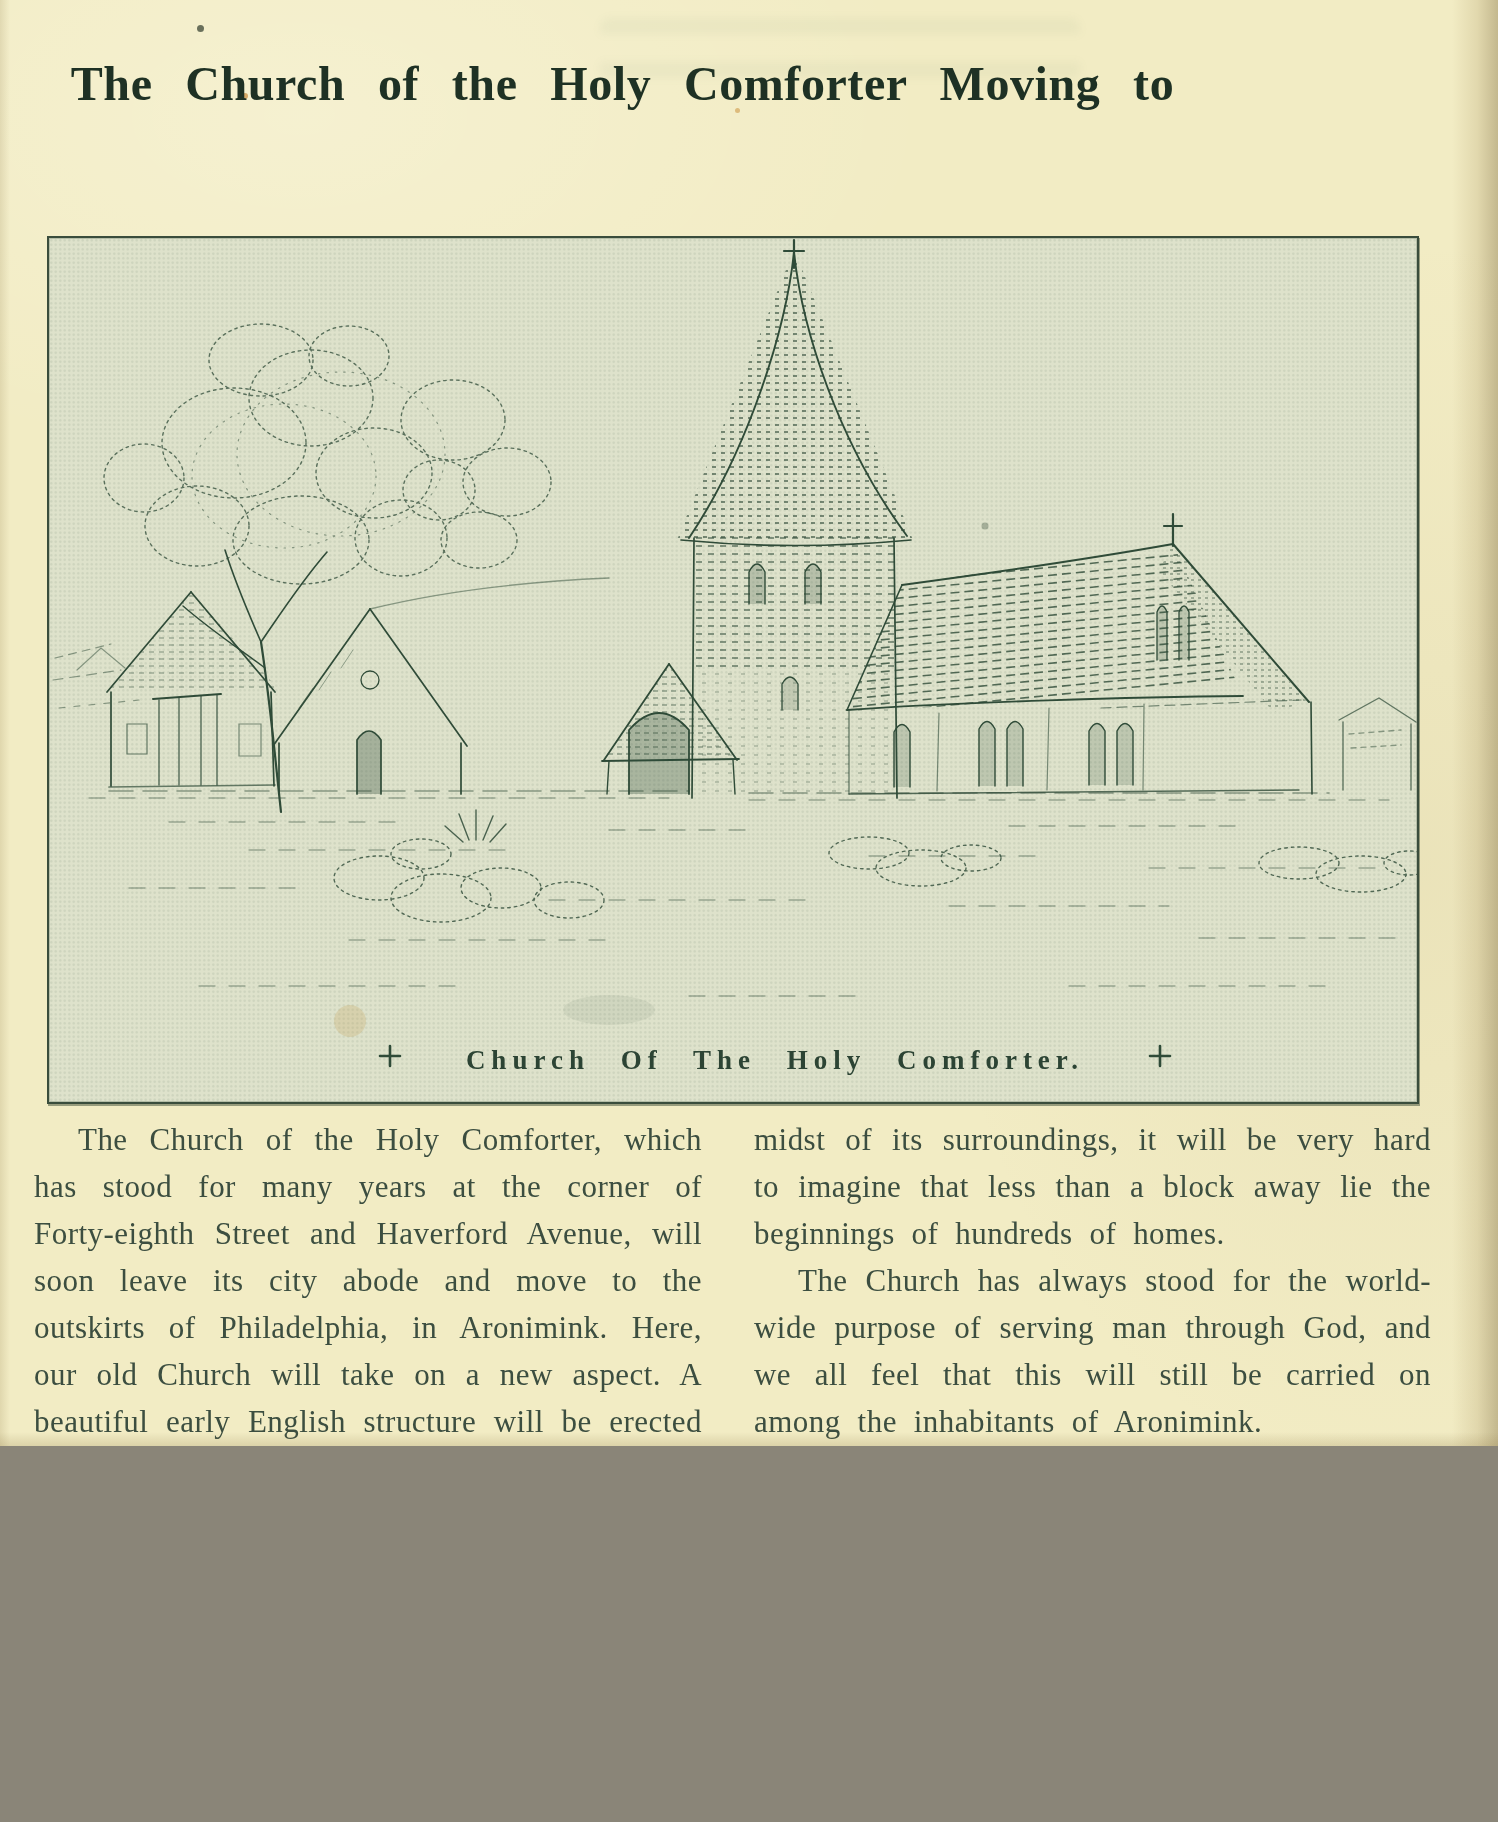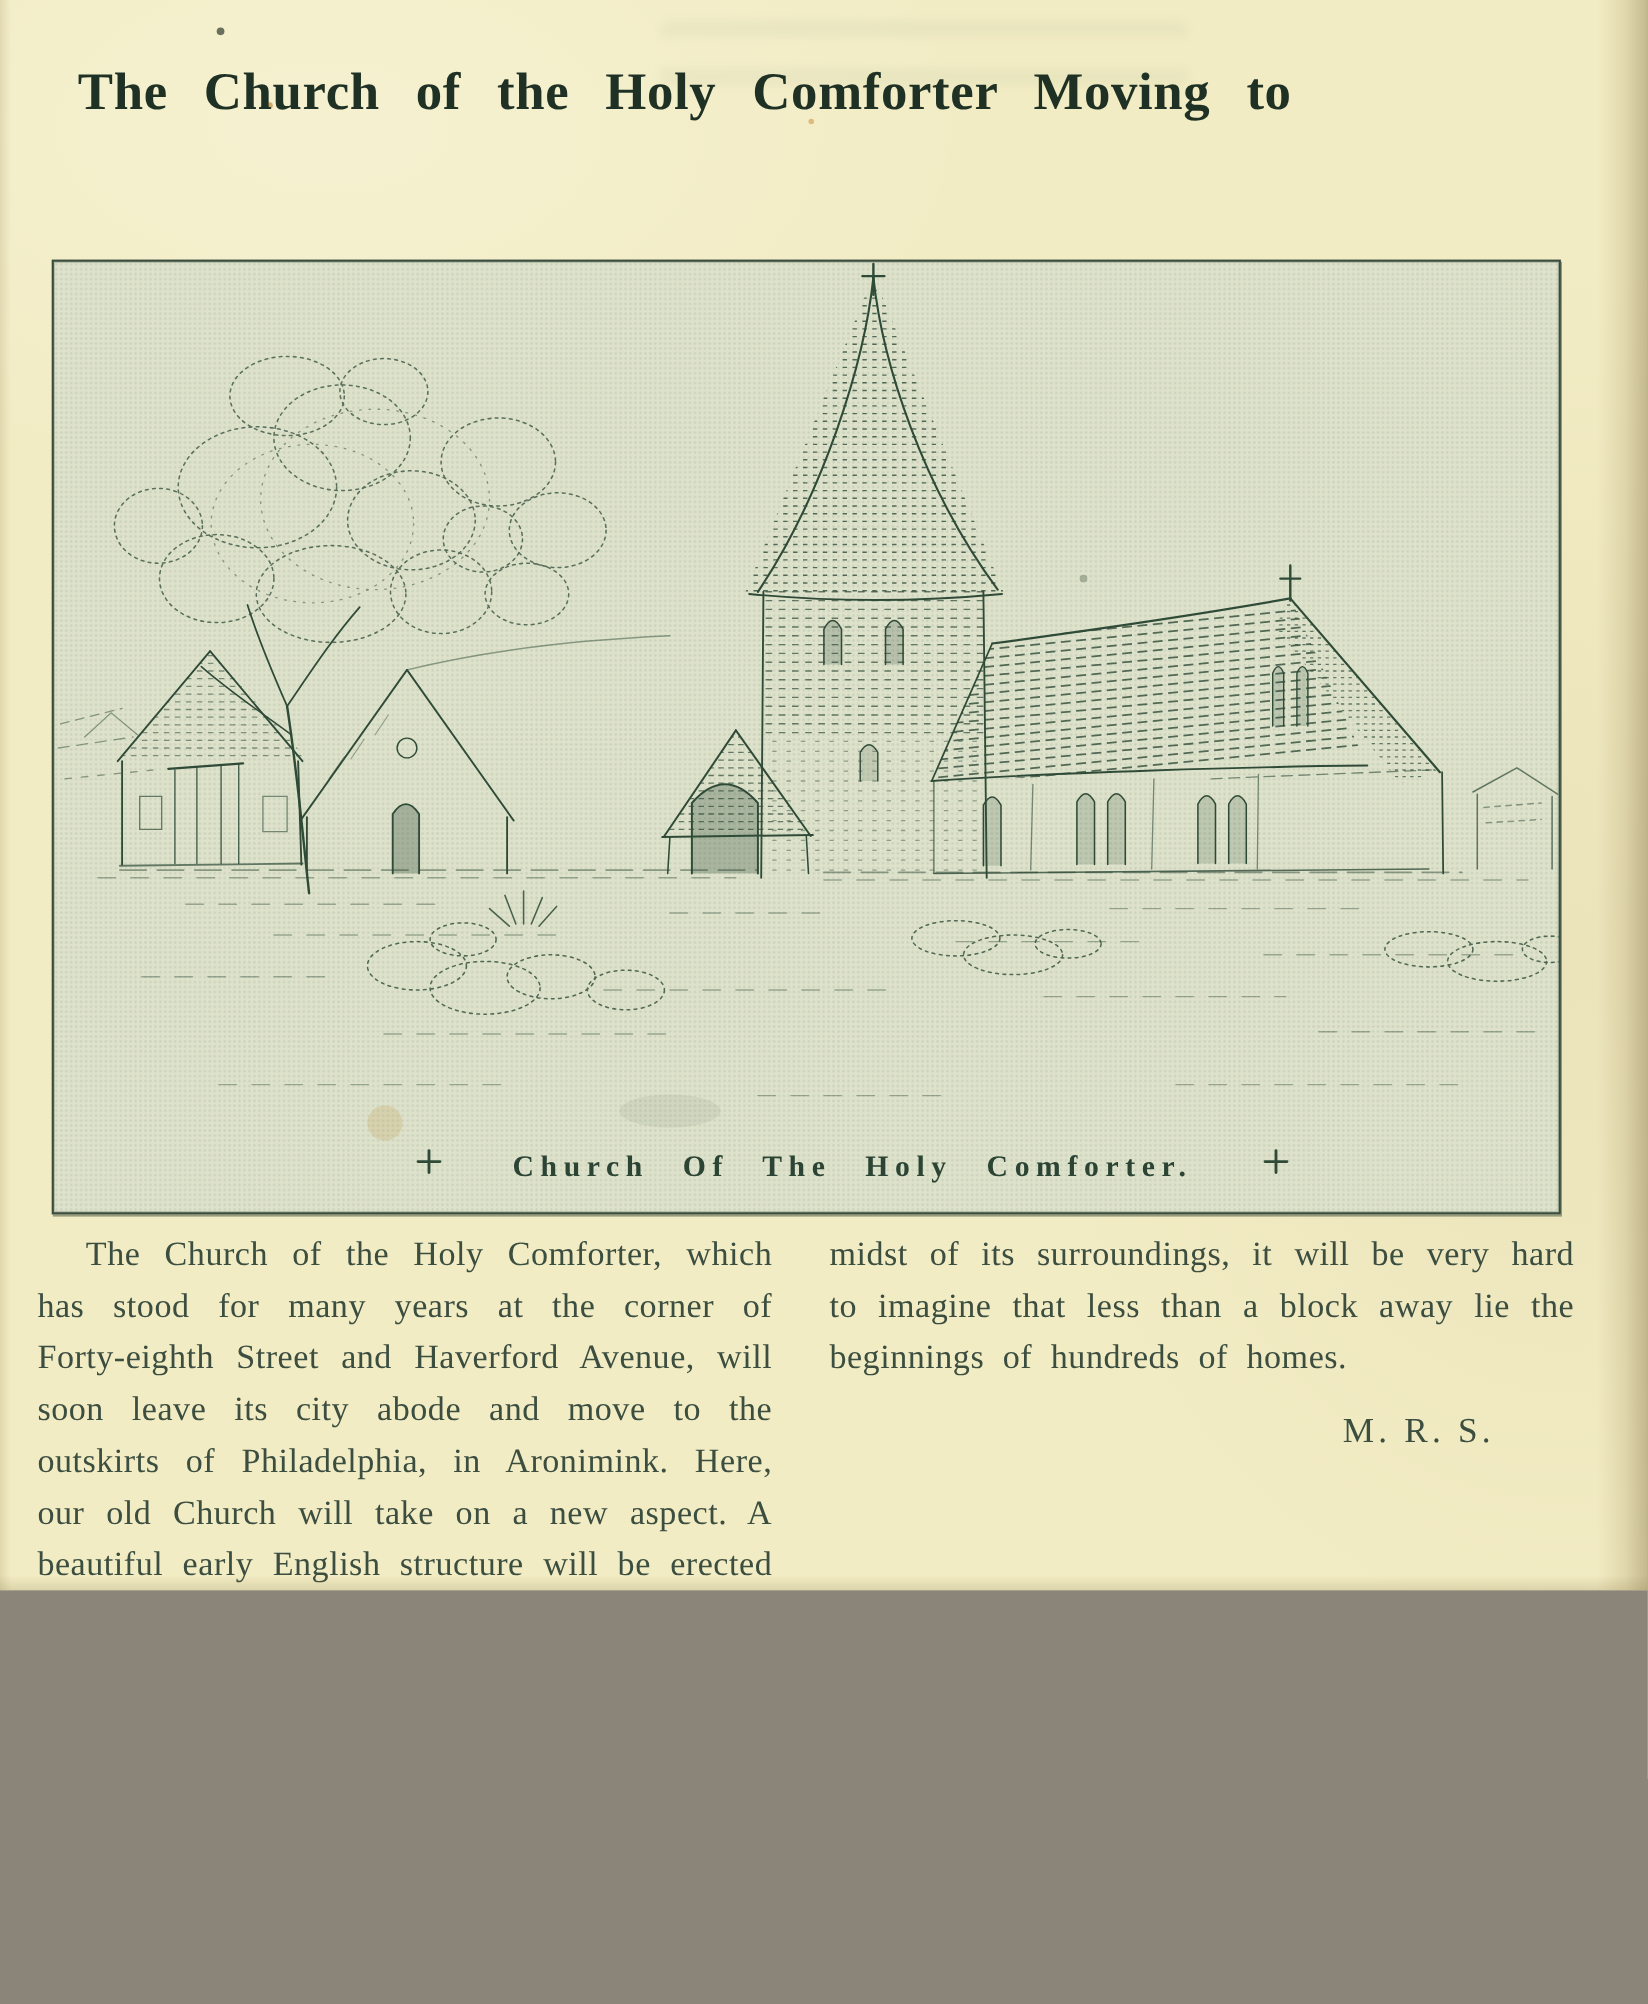--- a/index.html
+++ b/index.html
@@ -427,19 +427,20 @@
       <text x="726" y="831" text-anchor="middle" font-size="27" font-weight="bold" letter-spacing="6" word-spacing="18" fill="#2c4434" font-family="&quot;Liberation Serif&quot;, serif">Church Of The Holy Comforter.</text>
     </svg>
   </figure>
 
   <div class="col col-left">
     <p class="indent">The Church of the Holy Comforter, which has stood for many years at the corner of Forty-eighth Street and Haverford Avenue, will soon leave its city abode and move to the outskirts of Philadelphia, in Aronimink. Here, our old Church will take on a new aspect. A beautiful early English structure will be erected amidst the beauties of nature. What setting could be more appropriate for the Church of God than the gigantic trees, which seem always to bring back the deep and intangible joy that is religion. When one is in the</p>
   </div>
 
   <div class="col col-right">
     <p>midst of its surroundings, it will be very hard to imagine that less than a block away lie the beginnings of hundreds of homes.</p>
+    <p class="indent">The Church has always stood for the world-wide purpose of serving man through God, and we all feel that this will still be carried on among the inhabitants of Aronimink.</p>
     <div class="signature">M. R. S.</div>
   </div>
 
   <div class="edge edge-right"></div>
   <div class="edge edge-bottom"></div>
   <div class="edge edge-left"></div>
 </div>
 
 </body></html>

